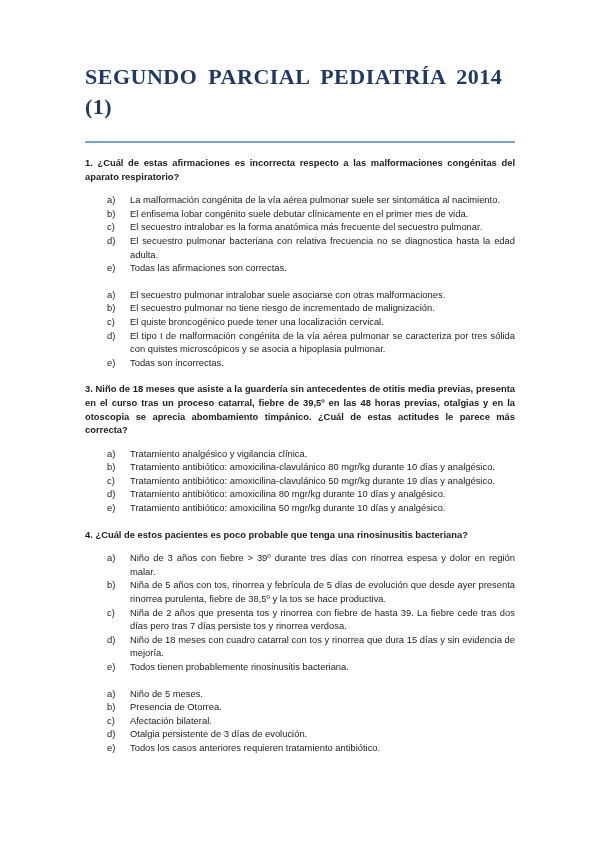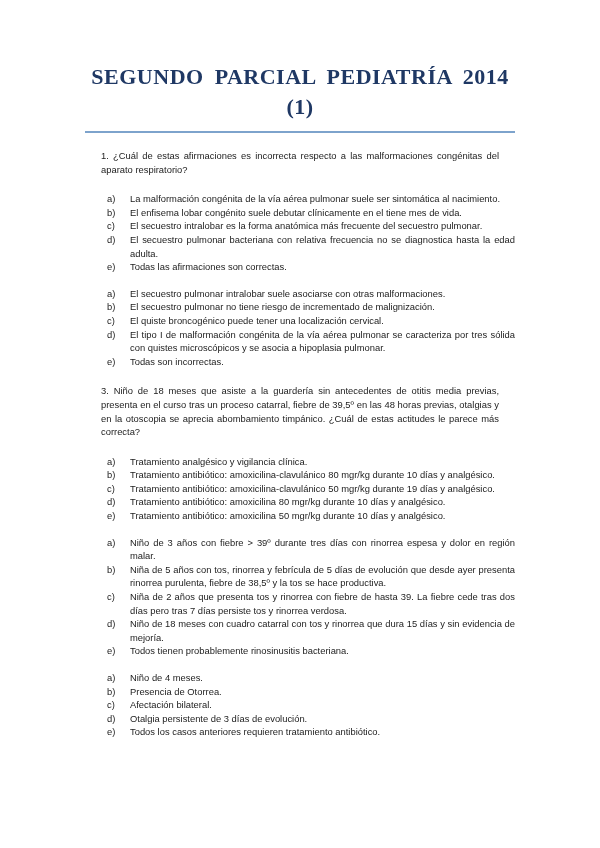--- a/index.html
+++ b/index.html
@@ -20,30 +20,29 @@
   }
   .doc-title {
     font-family: "Liberation Serif", serif;
     font-size: 22px;
     font-weight: 700;
     color: var(--title-color, #1f3864);
     letter-spacing: 0.5px;
     word-spacing: 5px;
     line-height: 30px;
     margin: 0 0 11px 0;
-    padding-bottom: 9px;
+    padding-bottom: 19px;
     border-bottom: 2px solid var(--rule-color, #7da3cc);
-    text-align: center;
   }
   .q { margin-top: 13px; }
   .stem {
-    margin: 16px;
+    margin: 0;
     font-size: 9.4px;
     line-height: 13.6px;
-    font-weight: 400;
+    font-weight: 700;
     text-align: justify;
     color: var(--text-color, #1c1c1c);
   }
   .opts {
     margin-top: 10px;
     padding-left: 22px;
   }
   .opt {
     display: flex;
     font-size: 9.4px;
@@ -67,21 +66,21 @@
 
   <section class="q">
     <p class="stem">1. ¿Cuál de estas afirmaciones es incorrecta respecto a las malformaciones congénitas del aparato respiratorio?</p>
     <div class="opts">
       <div class="opt">
         <span class="letter">a)</span>
         <span class="text">La malformación congénita de la vía aérea pulmonar suele ser sintomática al nacimiento.</span>
       </div>
       <div class="opt">
         <span class="letter">b)</span>
-        <span class="text">El enfisema lobar congénito suele debutar clínicamente en el tiene mes de vida.</span>
+        <span class="text">El enfisema lobar congénito suele debutar clínicamente en el primer mes de vida.</span>
       </div>
       <div class="opt">
         <span class="letter">c)</span>
         <span class="text">El secuestro intralobar es la forma anatómica más frecuente del secuestro pulmonar.</span>
       </div>
       <div class="opt">
         <span class="letter">d)</span>
         <span class="text">El secuestro pulmonar bacteriana con relativa frecuencia no se diagnostica hasta la edad adulta.</span>
       </div>
       <div class="opt">
@@ -136,20 +135,21 @@
         <span class="text">Tratamiento antibiótico: amoxicilina 80 mgr/kg durante 10 días y analgésico.</span>
       </div>
       <div class="opt">
         <span class="letter">e)</span>
         <span class="text">Tratamiento antibiótico: amoxicilina 50 mgr/kg durante 10 días y analgésico.</span>
       </div>
     </div>
   </section>
 
   <section class="q">
+    <p class="stem">4. ¿Cuál de estos pacientes es poco probable que tenga una rinosinusitis bacteriana?</p>
     <div class="opts">
       <div class="opt">
         <span class="letter">a)</span>
         <span class="text">Niño de 3 años con fiebre &gt; 39º durante tres días con rinorrea espesa y dolor en región malar.</span>
       </div>
       <div class="opt">
         <span class="letter">b)</span>
         <span class="text">Niña de 5 años con tos, rinorrea y febrícula de 5 días de evolución que desde ayer presenta rinorrea purulenta, fiebre de 38,5º y la tos se hace productiva.</span>
       </div>
       <div class="opt">
@@ -164,21 +164,21 @@
         <span class="letter">e)</span>
         <span class="text">Todos tienen probablemente rinosinusitis bacteriana.</span>
       </div>
     </div>
   </section>
 
   <section class="q">
     <div class="opts">
       <div class="opt">
         <span class="letter">a)</span>
-        <span class="text">Niño de 4 meses.</span>
+        <span class="text">Niño de 5 meses.</span>
       </div>
       <div class="opt">
         <span class="letter">b)</span>
         <span class="text">Presencia de Otorrea.</span>
       </div>
       <div class="opt">
         <span class="letter">c)</span>
         <span class="text">Afectación bilateral.</span>
       </div>
       <div class="opt">

